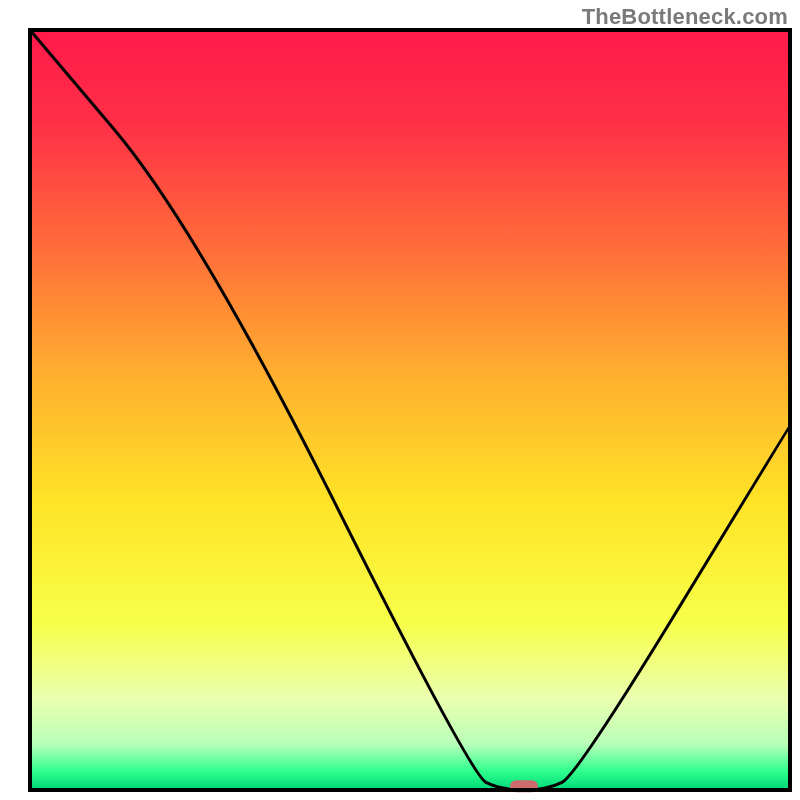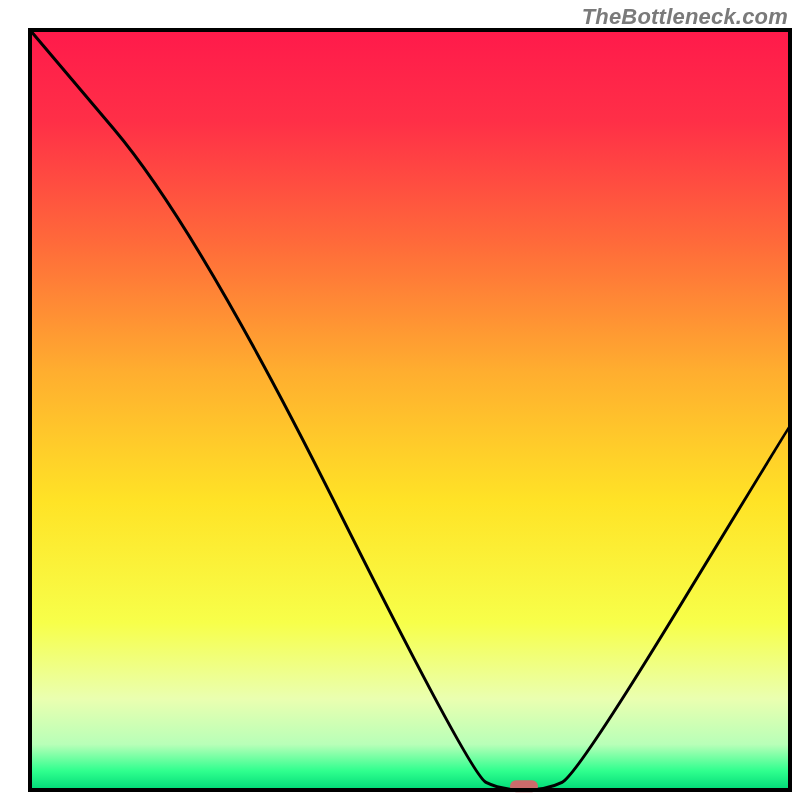--- a/index.html
+++ b/index.html
@@ -7,21 +7,20 @@
     padding: 0;
     width: 800px;
     height: 800px;
     background: #ffffff;
     font-family: Arial, Helvetica, sans-serif;
   }
   .container {
     position: relative;
     width: 800px;
     height: 800px;
-    font-style: italic;
   }
   .watermark {
     position: absolute;
     top: 4px;
     right: 12px;
     font-size: 22px;
     font-weight: 600;
     color: #7a7a7a;
     letter-spacing: 0.2px;
     z-index: 5;

